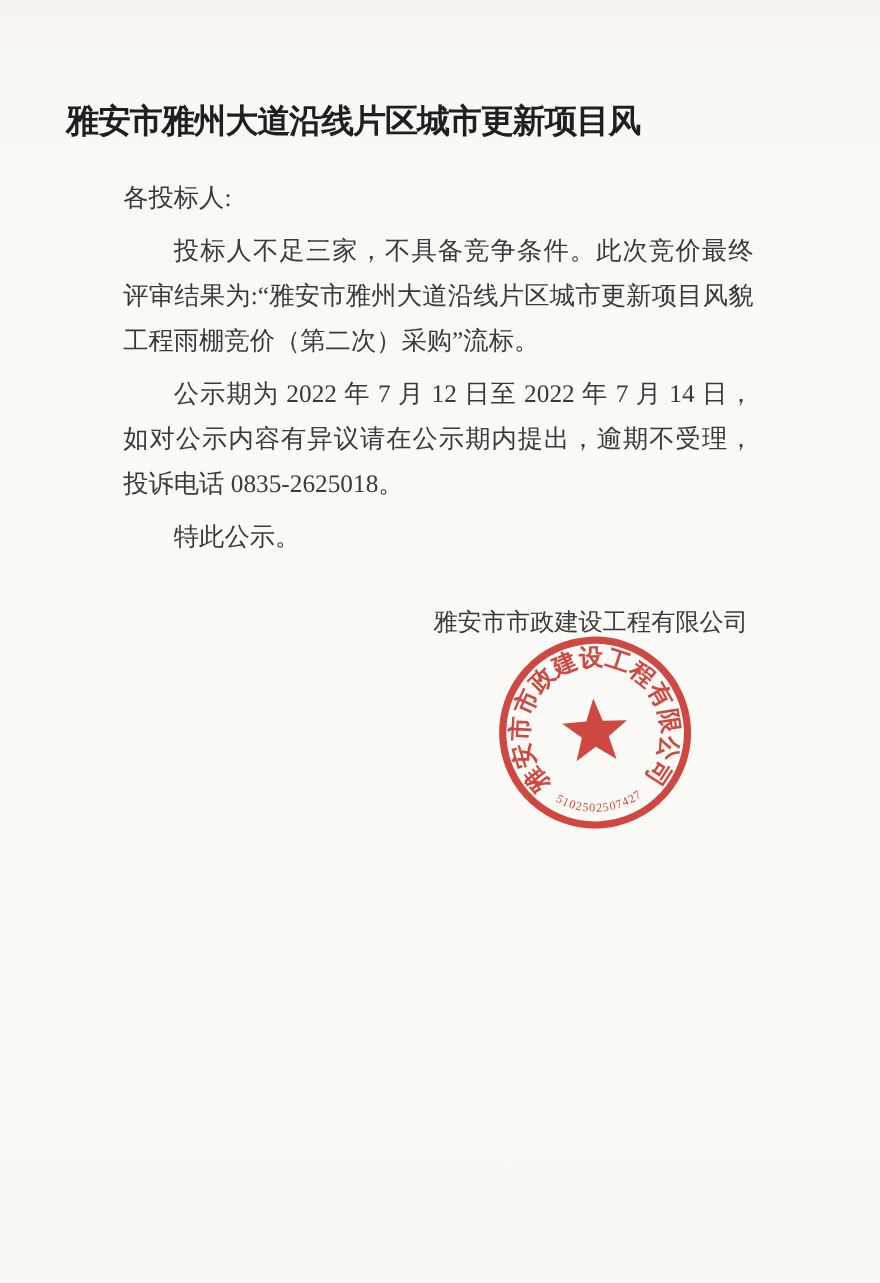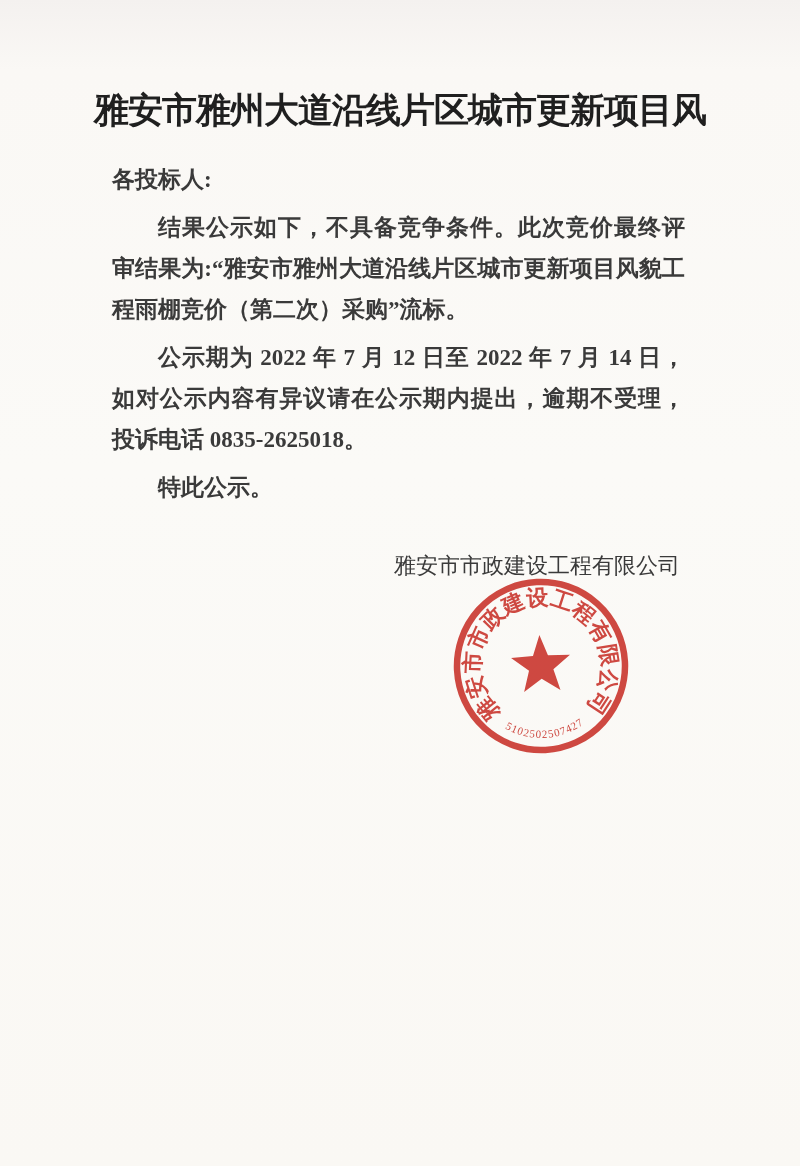--- a/index.html
+++ b/index.html
@@ -12,35 +12,33 @@
   .page {
     position: relative;
     width: 800px;
     height: 1166px;
     overflow: hidden;
     background: linear-gradient(180deg, #f4f1ef 0%, #faf8f5 6%, #fbfaf7 40%, #faf8f4 100%);
     color: #333;
   }
   .doc-title {
     margin: 82px 60px 0;
-    text-align: center;
-    font-size: 35px;
+    font-size: 30px;
     line-height: 57px;
     font-weight: 700;
     letter-spacing: -1px;
     color: #1f1f1f;
   }
   .doc-body {
     margin: 20px 115px 16px 112px;
     font-size: 23px;
     line-height: 41px;
     color: #3a3a3a;
     text-align: justify;
     text-justify: inter-character;
-    font-weight: bold;
   }
   .doc-body p { margin: 0 0 7px 0; }
   .doc-body p.indent { text-indent: 2em; }
   .signature {
     margin: 38px 120px 0 0;
     display: flex;
     flex-direction: column;
     align-items: flex-end;
     font-size: 22px;
     color: #3a3a3a;
@@ -68,21 +66,21 @@
 
 <div class="page">
 
   <div class="doc-title">
     <div>雅安市雅州大道沿线片区城市更新项目风</div>
   </div>
 
   <div class="doc-body">
     <p>各投标人:</p>
     <div id="paragraphs">
-        <p class="indent">结果公示如下，不具备竞争条件。此次竞价最终评审结果为:“雅安市雅州大道沿线片区城市更新项目风貌工程雨棚竞价（第二次）采购”流标。</p>
+        <p class="indent">投标人不足三家，不具备竞争条件。此次竞价最终评审结果为:“雅安市雅州大道沿线片区城市更新项目风貌工程雨棚竞价（第二次）采购”流标。</p>
         <p class="indent">公示期为 2022 年 7 月 12 日至 2022 年 7 月 14 日，如对公示内容有异议请在公示期内提出，逾期不受理，投诉电话 0835-2625018。</p>
         <p class="indent">特此公示。</p>
       </div>
   </div>
 
   <div class="signature">
     <div class="sig-inner">
       <div>雅安市市政建设工程有限公司</div>
     </div>
   </div>

